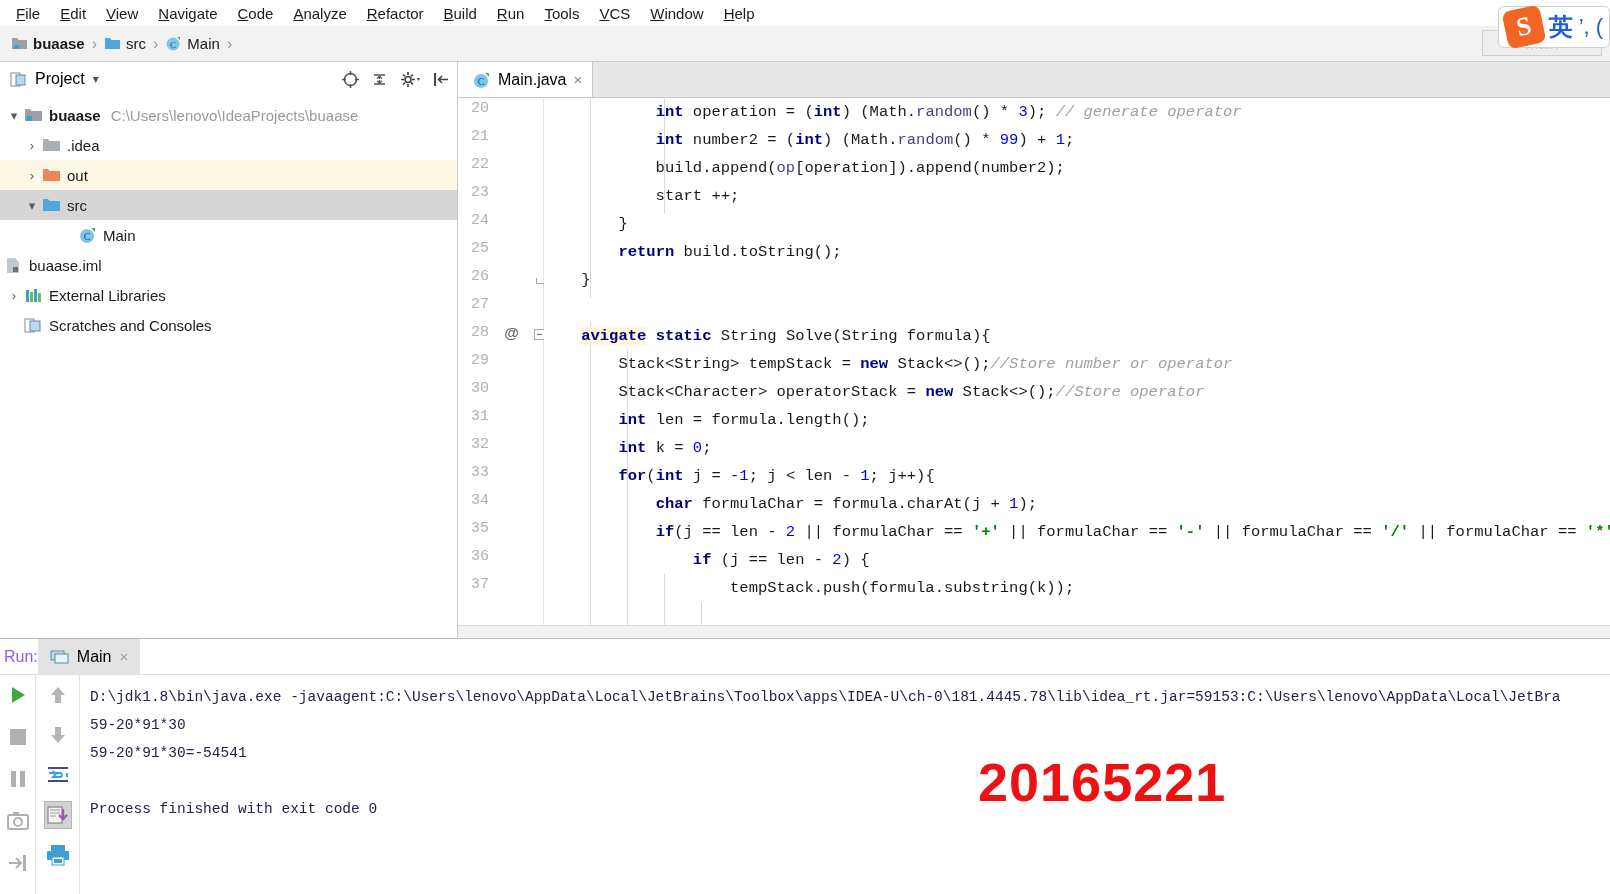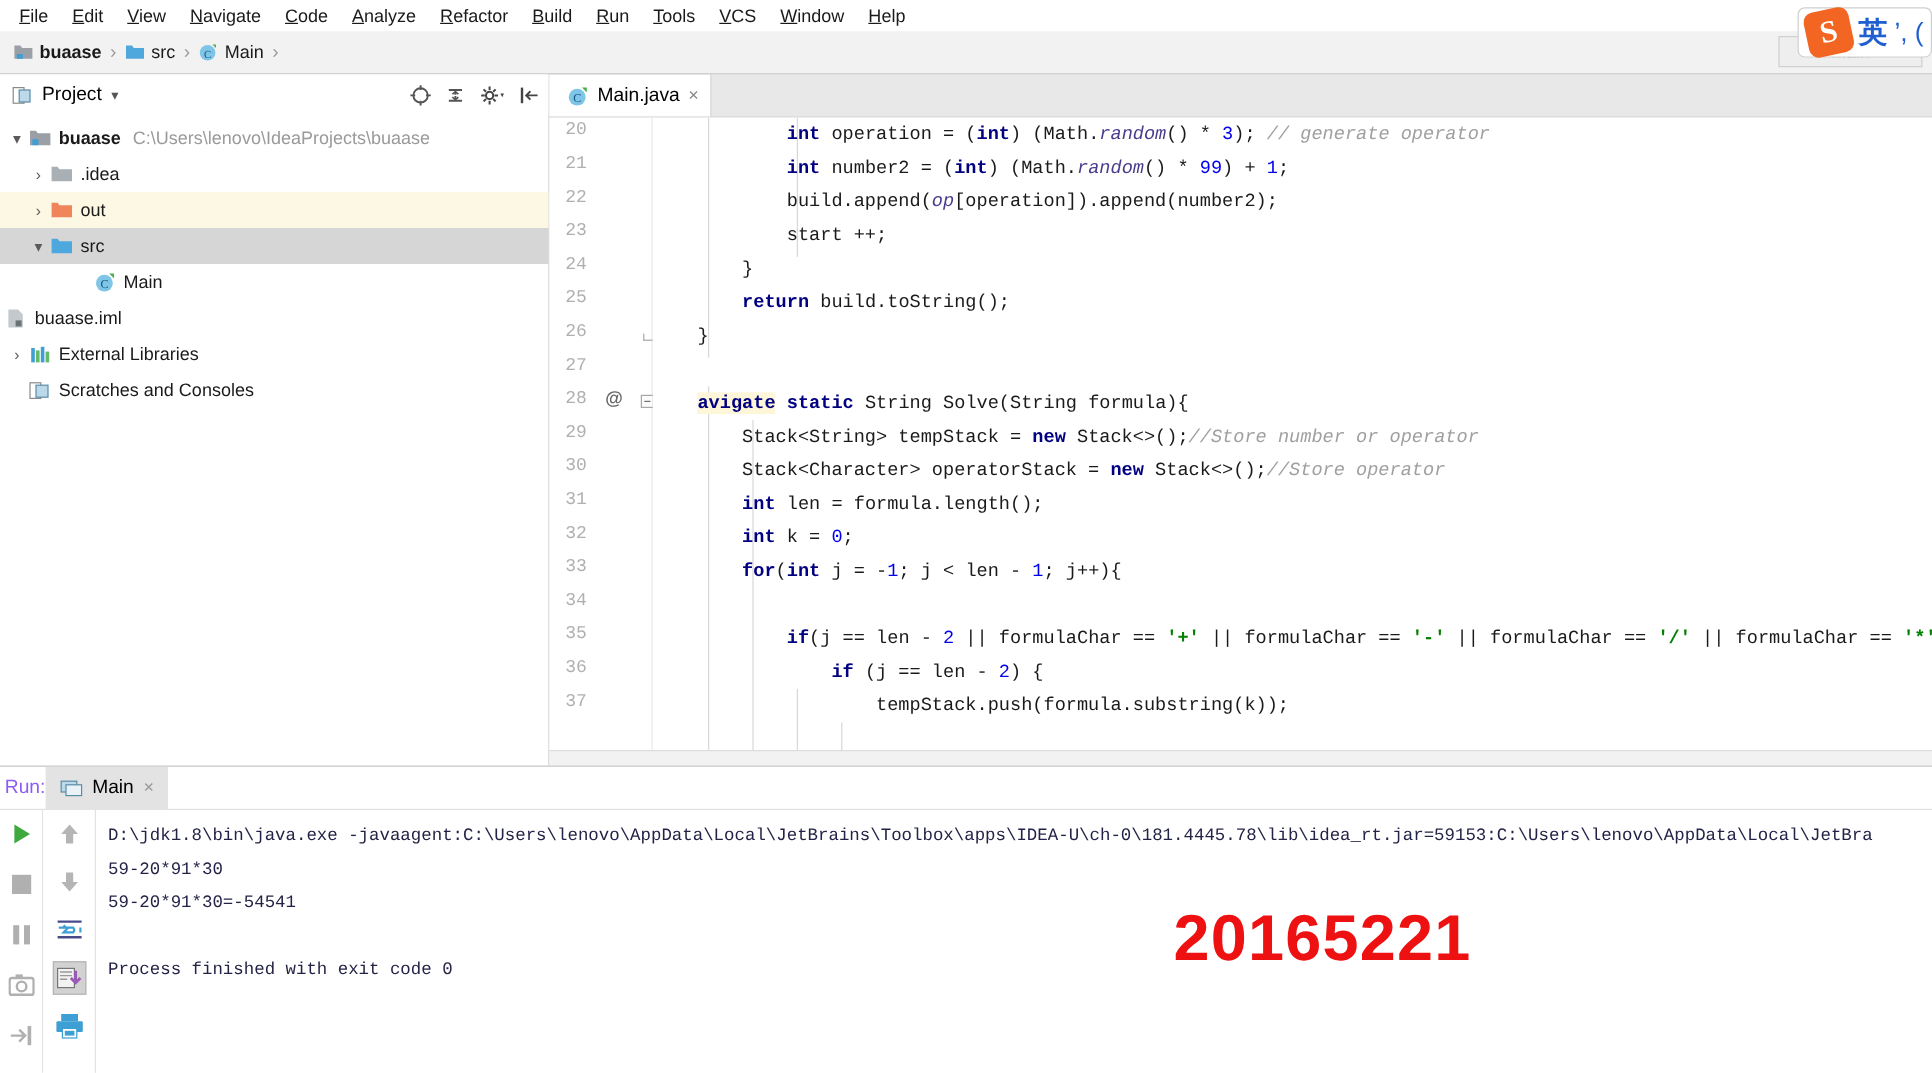--- a/index.html
+++ b/index.html
@@ -187,21 +187,21 @@
   }
   .indent-guide {
     position: absolute;
     width: 1px;
     background: #d8d8d8;
   }
   .kw { color: #000080; font-weight: bold; text-align: center; }
   .num { color: #0000ee; }
   .str { color: #008000; font-weight: bold; }
   .cmt { color: #a0a0a0; font-style: italic; }
-  .fld { color: #4a3c8c; font-style: italic; }
+  .fld { color: #4a3c8c; }
   .hl-yellow { background: #fdf6d8; }
   .editor-hscroll {
     height: 13px;
     background: #f2f2f2;
     border-top: 1px solid #dcdcdc;
   }
 
   
   .run-panel {
     position: absolute;
@@ -592,20 +592,21 @@
         <div class="code-line" style="top:112px">        }</div>
         <div class="code-line" style="top:140px">        <span class="kw">return</span> build.toString();</div>
         <div class="code-line" style="top:168px">    }</div>
         <div class="code-line" style="top:196px"></div>
         <div class="code-line" style="top:224px">    <span class="kw hl-yellow">avigate</span> <span class="kw">static</span> String Solve(String formula){</div>
         <div class="code-line" style="top:280px">        Stack&lt;Character&gt; operatorStack = <span class="kw">new</span> Stack&lt;&gt;();<span class="cmt">//Store operator</span></div>
         <div class="code-line" style="top:252px">        Stack&lt;String&gt; tempStack = <span class="kw">new</span> Stack&lt;&gt;();<span class="cmt">//Store number or operator</span></div>
         <div class="code-line" style="top:308px">        <span class="kw">int</span> len = formula.length();</div>
         <div class="code-line" style="top:336px">        <span class="kw">int</span> k = <span class="num">0</span>;</div>
         <div class="code-line" style="top:364px">        <span class="kw">for</span>(<span class="kw">int</span> j = -<span class="num">1</span>; j &lt; len - <span class="num">1</span>; j++){</div>
+        <div class="code-line" style="top:392px">            <span class="kw">char</span> formulaChar = formula.charAt(j + <span class="num">1</span>);</div>
         <div class="code-line" style="top:420px">            <span class="kw">if</span>(j == len - <span class="num">2</span> || formulaChar == <span class="str">'+'</span> || formulaChar == <span class="str">'-'</span> || formulaChar == <span class="str">'/'</span> || formulaChar == <span class="str">'*'</span></div>
         <div class="code-line" style="top:448px">                <span class="kw">if</span> (j == len - <span class="num">2</span>) {</div>
         <div class="code-line" style="top:476px">                    tempStack.push(formula.substring(k));</div>
       </div>
     </div>
     <div class="editor-hscroll"></div>
   </div>
 </div>
 
 <div class="run-panel">

